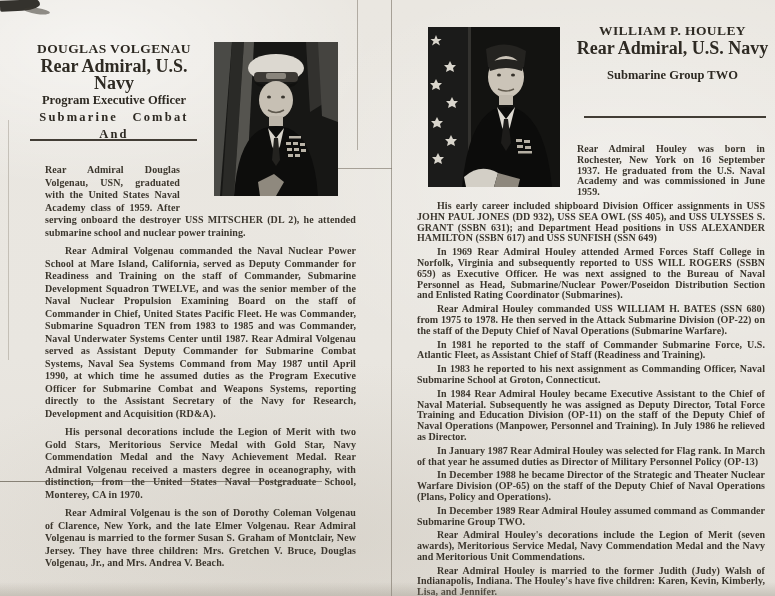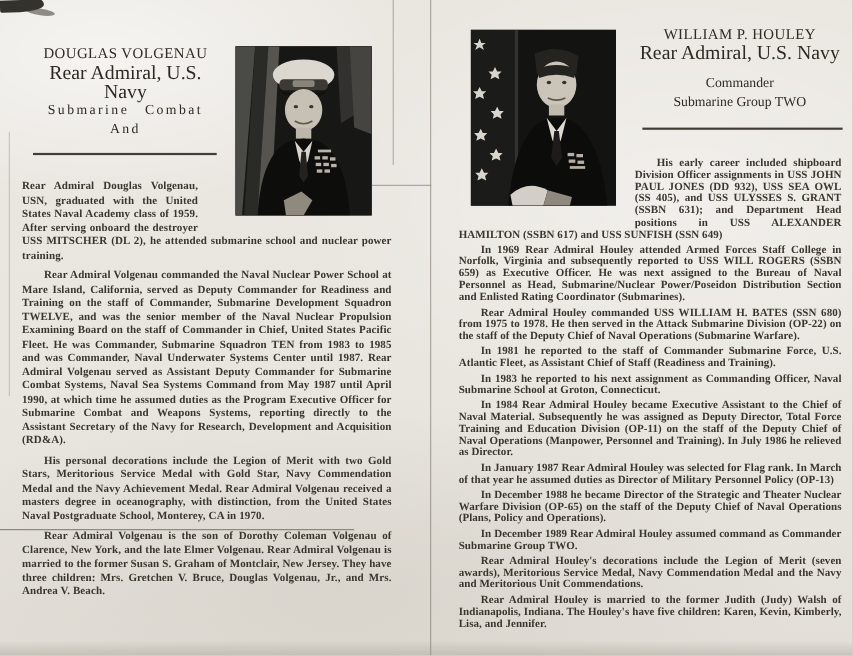--- a/index.html
+++ b/index.html
@@ -9,33 +9,33 @@
     overflow:hidden;
     font-family:"Liberation Serif","DejaVu Serif",serif;
     background:
       radial-gradient(ellipse 400px 200px at 12% 8%, rgba(255,255,255,0.55), rgba(255,255,255,0) 70%),
       radial-gradient(ellipse 500px 300px at 80% 30%, rgba(255,255,255,0.35), rgba(255,255,255,0) 70%),
       radial-gradient(ellipse 600px 250px at 40% 90%, rgba(190,184,172,0.30), rgba(190,184,172,0) 70%),
       linear-gradient(180deg,#eae7e1 0%,#e9e6e0 60%,#e3dfd8 100%);
     color:#3a352d;
   }
   
-  .bio-header{position:absolute;text-align:center;font-weight:normal;color:#2e2a23;}
+  .bio-header{position:absolute;text-align:center;font-weight:bold;color:#2e2a23;}
   .bio-name{font-size:13.5px;letter-spacing:.4px;line-height:18px;}
   .bio-rank{font-size:18px;line-height:17px;}
   .bio-role{font-size:12.5px;line-height:17px;}
   .bio-role.spread-letters{letter-spacing:2.2px;word-spacing:9px;text-align:center;}
   .bio-gap{height:10px;}
   .rule{position:absolute;height:2px;background:#423d35;}
   
   .bio-body{position:absolute;text-align:justify;font-weight:bold;color:#3b362d;}
   .bio-body p{margin:0;text-indent:20px;}
   .bio-body p.noindent{text-indent:0;}
   .left-body{left:20px;top:164px;width:336px;font-size:10px;line-height:12.5px;letter-spacing:.1px;}
-  .left-body p{margin-bottom:6px;}
+  .left-body p{margin-bottom:6px;margin-left:25px;}
   .right-body{left:417px;top:144px;width:348px;font-size:10px;line-height:10.8px;letter-spacing:.05px;}
   .right-body p{margin-bottom:3px;}
   .spacer-right{float:right;width:176px;height:50px;}
   .spacer-left{float:left;width:160px;height:55px;}
   
   .photo{position:absolute;overflow:hidden;background:#161616;}
   .photo svg{display:block;}
   .photo-left{left:214px;top:42px;width:124px;height:154px;}
   .photo-right{left:428px;top:27px;width:132px;height:160px;}
   
@@ -50,20 +50,21 @@
   .bottom-band{left:0;top:582px;width:775px;height:14px;background:linear-gradient(180deg,rgba(150,143,130,0) 0%,rgba(150,143,130,.35) 100%);}
 </style>
 </head>
 <body>
 
 <div class="spread">
 
   <div class="bio-header" style="left:25px;top:40px;width:178px;">
     <div class="bio-name">DOUGLAS VOLGENAU</div>
     <div class="bio-rank">Rear Admiral, U.S. Navy</div>
+    <div class="bio-role">Program Executive Officer</div>
     <div class="bio-role spread-letters">Submarine Combat And</div>
   </div>
   <div class="rule" style="left:30px;top:139px;width:167px;"></div>
 
   <div class="photo photo-left">
     <svg width="124" height="154" viewBox="0 0 124 154" xmlns="http://www.w3.org/2000/svg">
       <rect width="124" height="154" fill="#171715"></rect>
 
       <path d="M0 0 L18 0 L6 154 L0 154 Z" fill="#4a4a46"></path>
       <path d="M18 0 L30 0 L20 154 L8 154 Z" fill="#2a2a27"></path>
@@ -106,21 +107,20 @@
     <p class="noindent">Rear Admiral Douglas Volgenau, USN, graduated with the United States Naval Academy class of 1959.  After serving onboard the destroyer USS MITSCHER (DL 2), he attended submarine school and nuclear power training.</p>
     <p>Rear Admiral Volgenau commanded the Naval Nuclear Power School at Mare Island, California, served as Deputy Commander for Readiness and Training on the staff of Commander, Submarine Development Squadron TWELVE, and was the senior member of the Naval Nuclear Propulsion Examining Board on the staff of Commander in Chief, United States Pacific Fleet. He was Commander, Submarine Squadron TEN from 1983 to 1985 and was Commander, Naval Underwater Systems Center until 1987.  Rear Admiral Volgenau served as Assistant Deputy Commander for Submarine Combat Systems, Naval Sea Systems Command from May 1987 until April 1990, at which time he assumed duties as the Program Executive Officer for Submarine Combat and Weapons Systems, reporting directly to the Assistant Secretary of the Navy for Research, Development and Acquisition (RD&amp;A).</p>
     <p>His personal decorations include the Legion of Merit with two Gold Stars, Meritorious Service Medal with Gold Star, Navy Commendation Medal and the Navy Achievement Medal.  Rear Admiral Volgenau received a masters degree in oceanography, with distinction, from the United States Naval Postgraduate School, Monterey, CA in 1970.</p>
     <p>Rear Admiral Volgenau is the son of Dorothy Coleman Volgenau of Clarence, New York, and the late Elmer Volgenau.  Rear Admiral Volgenau is married to the former Susan S. Graham of Montclair, New Jersey.  They have three children: Mrs. Gretchen V. Bruce, Douglas Volgenau, Jr., and Mrs. Andrea V. Beach.</p>
   </div>
 
   <div class="bio-header" style="left:575px;top:22px;width:195px;">
     <div class="bio-name">WILLIAM P. HOULEY</div>
     <div class="bio-rank">Rear Admiral, U.S. Navy</div>
     <div class="bio-gap"></div>
-    <div class="bio-role">Commander</div>
     <div class="bio-role">Submarine Group TWO</div>
   </div>
   <div class="rule" style="left:584px;top:116px;width:182px;"></div>
 
   <div class="photo photo-right">
     <svg width="132" height="160" viewBox="0 0 132 160" xmlns="http://www.w3.org/2000/svg">
       <rect width="132" height="160" fill="#131311"></rect>
 
       <rect x="0" y="0" width="40" height="160" fill="#1b1b1a"></rect>
       <g fill="#d9d5cc">
@@ -154,20 +154,21 @@
         <rect x="90" y="124" width="14" height="2.5"></rect>
       </g>
 
       <path d="M36 150 Q52 136 70 146 L66 160 L38 160 Z" fill="#d3cfc6"></path>
       <path d="M70 146 L92 152 L90 160 L66 160 Z" fill="#8e887d"></path>
     </svg>
   </div>
 
   <div class="bio-body right-body">
     <div class="spacer-left"></div>
+    <p class="noindent">Rear Admiral Houley was born in Rochester, New York on 16 September 1937.  He graduated from the U.S. Naval Academy and was commissioned in June 1959.</p>
     <p>His early career included shipboard Division Officer assignments in USS JOHN PAUL JONES (DD 932), USS SEA OWL (SS 405), and USS ULYSSES S. GRANT (SSBN 631); and Department Head positions in USS ALEXANDER HAMILTON (SSBN 617) and USS SUNFISH (SSN 649)</p>
     <p>In 1969 Rear Admiral Houley attended Armed Forces Staff College in Norfolk, Virginia and subsequently reported to USS WILL ROGERS (SSBN 659) as Executive Officer.  He was next assigned to the Bureau of Naval Personnel as Head, Submarine/Nuclear Power/Poseidon Distribution Section and Enlisted Rating Coordinator (Submarines).</p>
     <p>Rear Admiral Houley commanded USS WILLIAM H. BATES (SSN 680) from 1975 to 1978.  He then served in the Attack Submarine Division (OP-22) on the staff of the Deputy Chief of Naval Operations (Submarine Warfare).</p>
     <p>In 1981 he reported to the staff of Commander Submarine Force, U.S. Atlantic Fleet, as Assistant Chief of Staff (Readiness and Training).</p>
     <p>In 1983 he reported to his next assignment as Commanding Officer, Naval Submarine School at Groton, Connecticut.</p>
     <p>In 1984 Rear Admiral Houley became Executive Assistant to the Chief of Naval Material.  Subsequently he was assigned as Deputy Director, Total Force Training and Education Division (OP-11) on the staff of the Deputy Chief of Naval Operations (Manpower, Personnel and Training).  In July 1986 he relieved as Director.</p>
     <p>In January 1987 Rear Admiral Houley was selected for Flag rank.  In March of that year he assumed duties as Director of Military Personnel Policy (OP-13)</p>
     <p>In December 1988 he became Director of the Strategic and Theater Nuclear Warfare Division (OP-65) on the staff of the Deputy Chief of Naval Operations (Plans, Policy and Operations).</p>
     <p>In December 1989 Rear Admiral Houley assumed command as Commander Submarine Group TWO.</p>
     <p>Rear Admiral Houley's decorations include the Legion of Merit (seven awards), Meritorious Service Medal, Navy Commendation Medal and the Navy and Meritorious Unit Commendations.</p>

